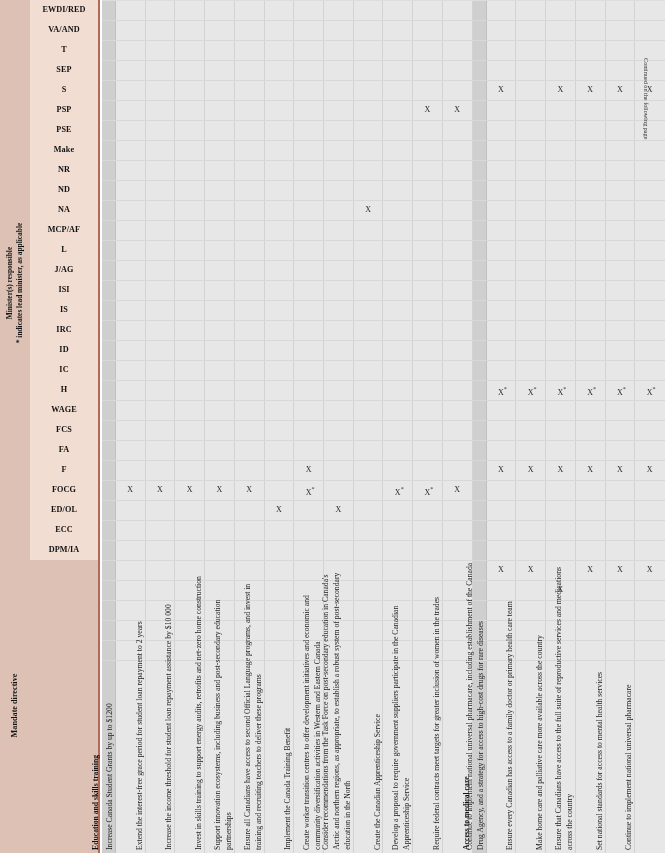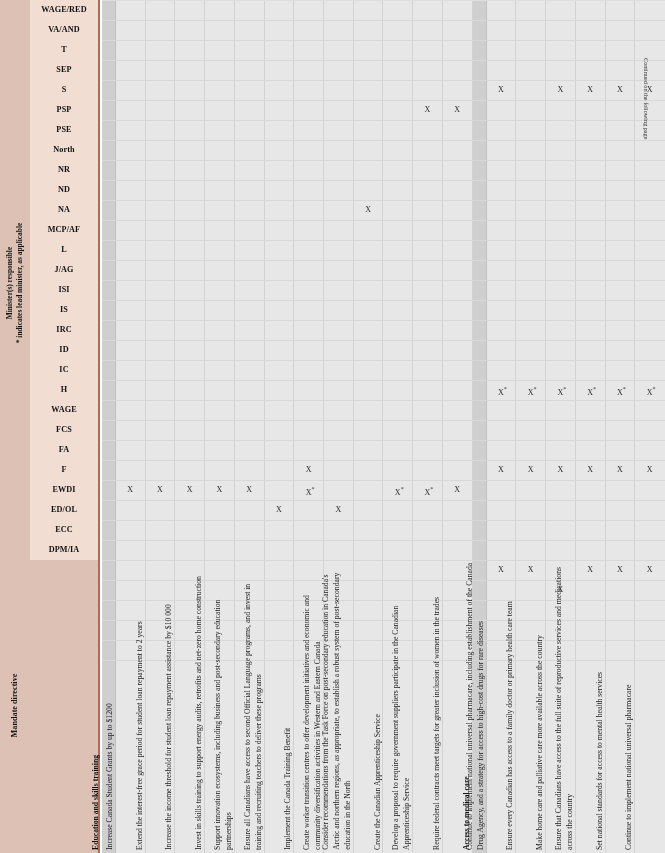--- a/index.html
+++ b/index.html
@@ -131,45 +131,45 @@
       <span>Minister(s) responsible</span><br>
       <span>* indicates lead minister, as applicable</span>
     </div>
   </div>
 
   <div class="mandate-label">
     <div class="inner">Mandate directive</div>
   </div>
 
   <div class="codes" id="codes">
-      <div class="code-cell">WAGE/RED</div>
+      <div class="code-cell">EWDI/RED</div>
       <div class="code-cell">VA/AND</div>
       <div class="code-cell">T</div>
       <div class="code-cell">SEP</div>
       <div class="code-cell">S</div>
       <div class="code-cell">PSP</div>
       <div class="code-cell">PSE</div>
-      <div class="code-cell">North</div>
+      <div class="code-cell">Make</div>
       <div class="code-cell">NR</div>
       <div class="code-cell">ND</div>
       <div class="code-cell">NA</div>
       <div class="code-cell">MCP/AF</div>
       <div class="code-cell">L</div>
       <div class="code-cell">J/AG</div>
       <div class="code-cell">ISI</div>
       <div class="code-cell">IS</div>
       <div class="code-cell">IRC</div>
       <div class="code-cell">ID</div>
       <div class="code-cell">IC</div>
       <div class="code-cell">H</div>
       <div class="code-cell">WAGE</div>
       <div class="code-cell">FCS</div>
       <div class="code-cell">FA</div>
       <div class="code-cell">F</div>
-      <div class="code-cell">EWDI</div>
+      <div class="code-cell">FOCG</div>
       <div class="code-cell">ED/OL</div>
       <div class="code-cell">ECC</div>
       <div class="code-cell">DPM/IA</div>
       <div class="code-cell">DI/Y</div>
       <div class="code-cell">DG</div>
       <div class="code-cell">CIR</div>
       <div class="code-cell">CH</div>
       <div class="code-cell">AA</div>
     </div>
   <div class="codes-filler"></div>

